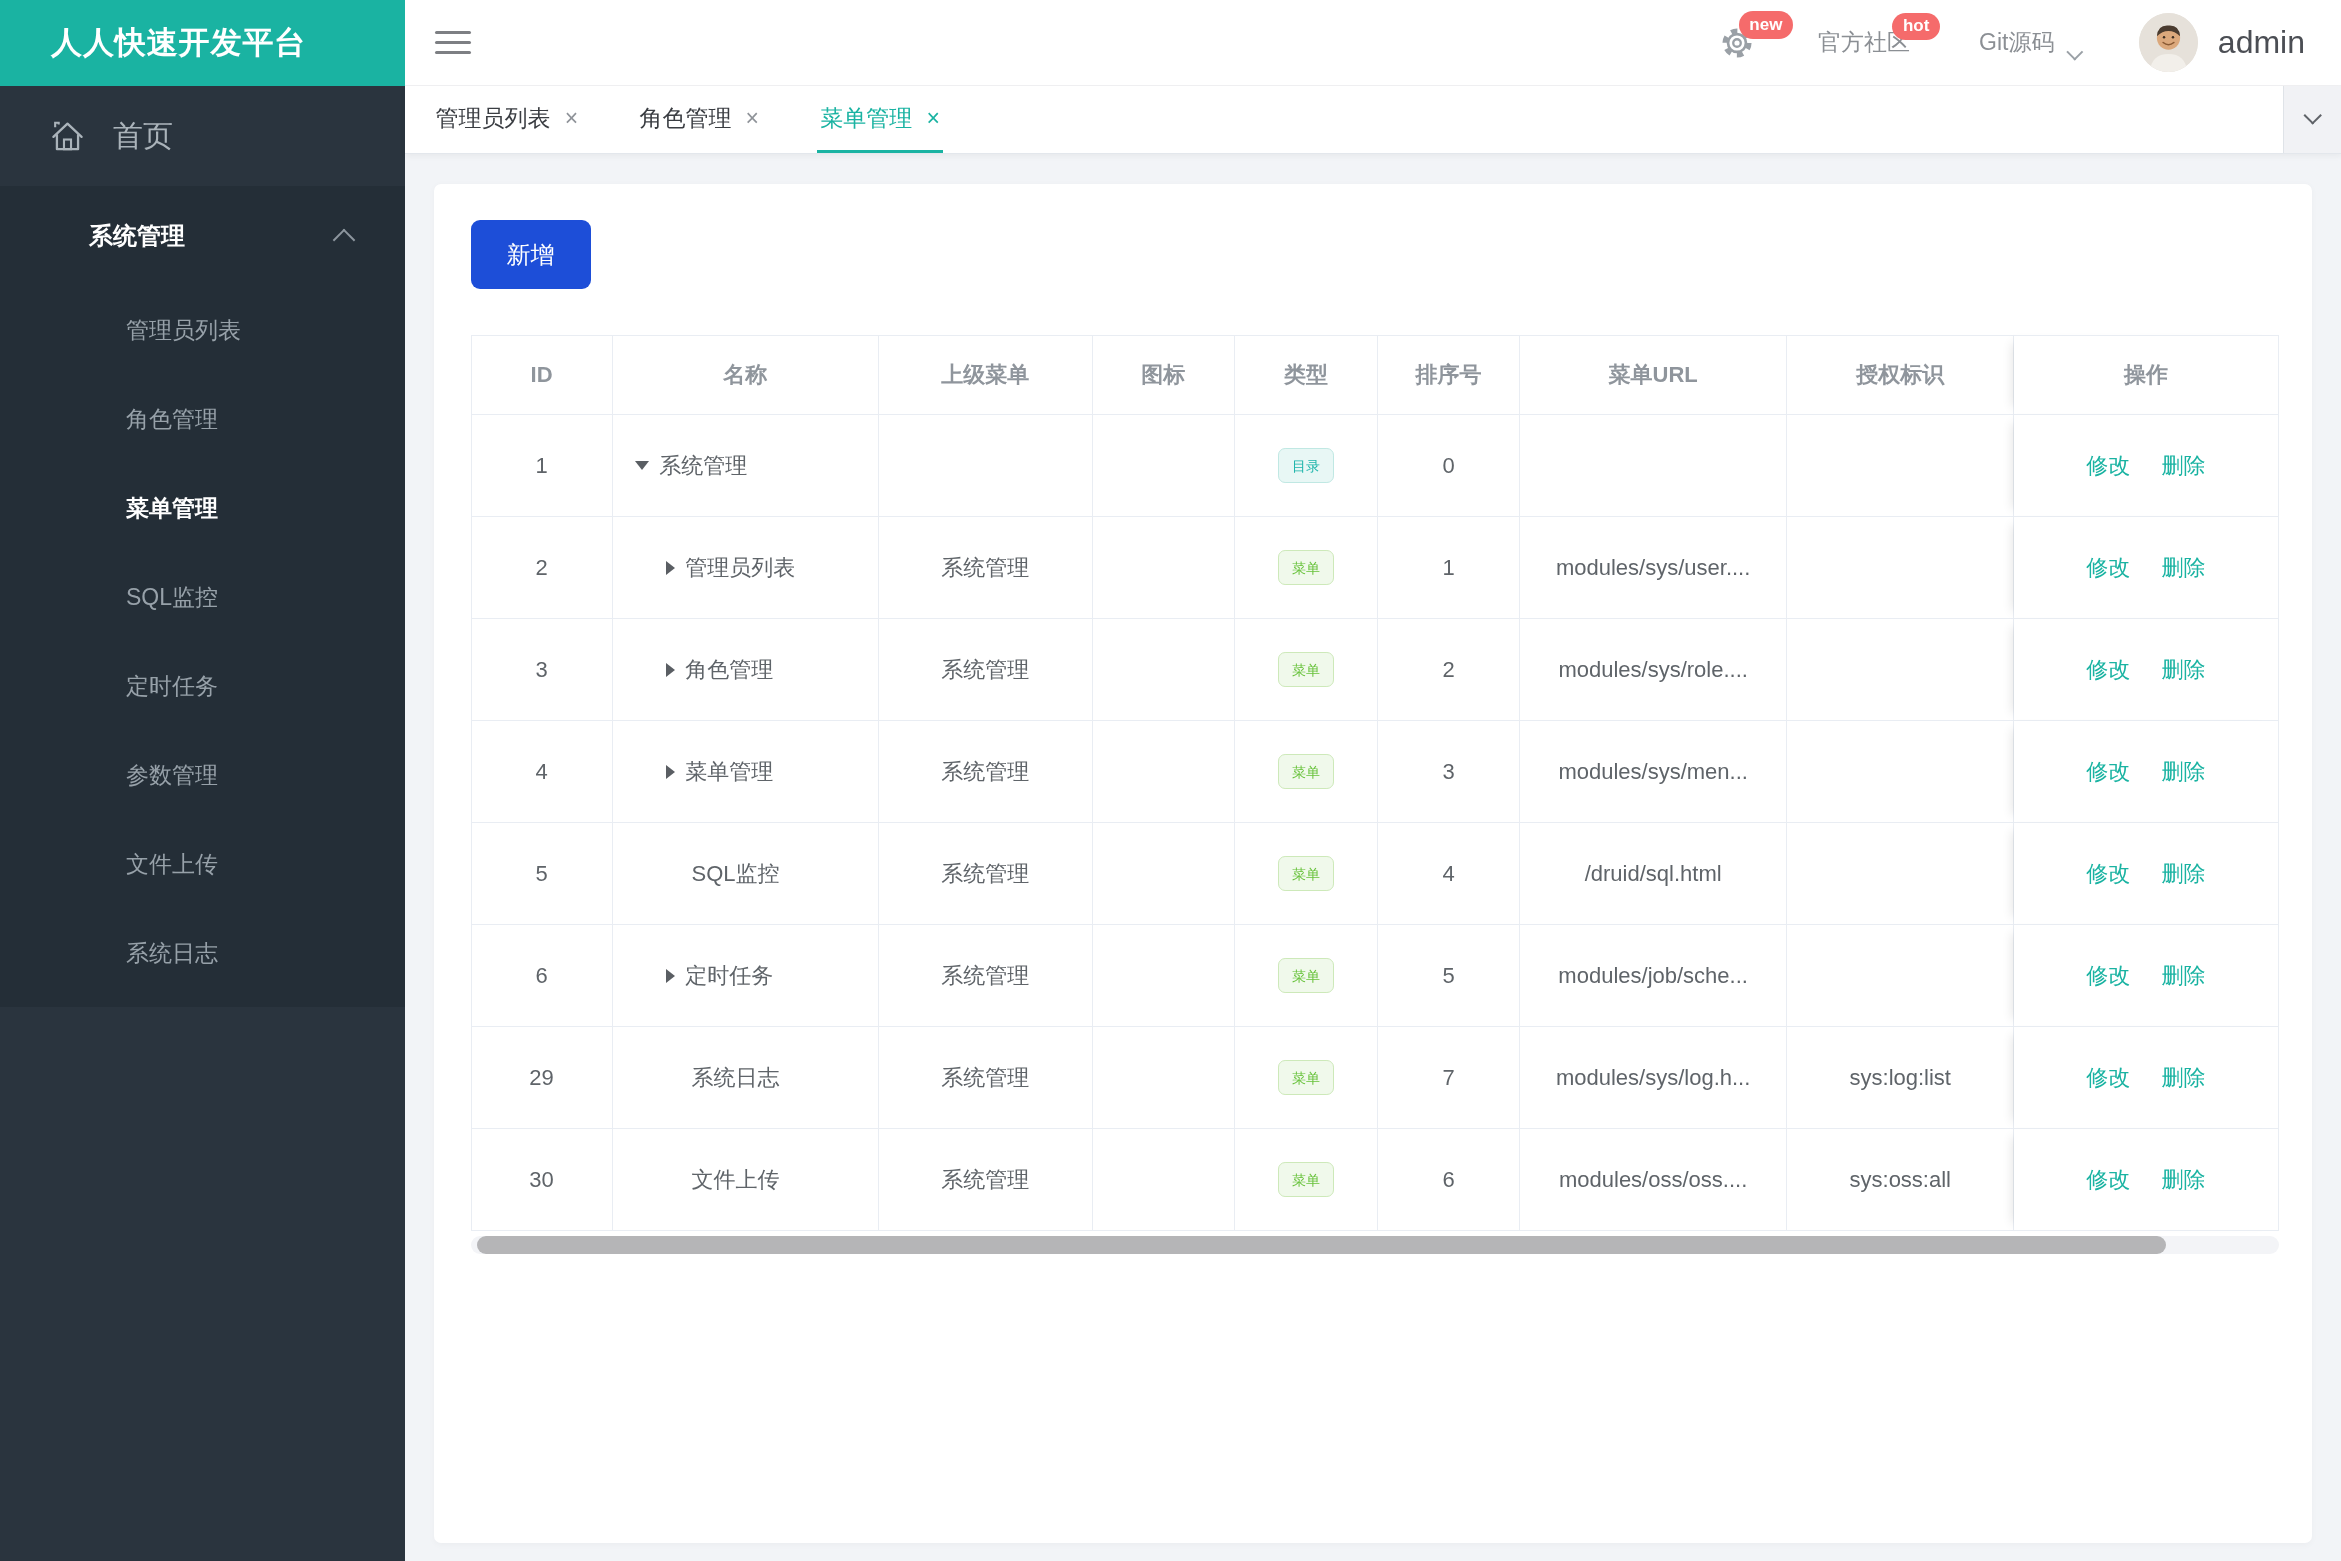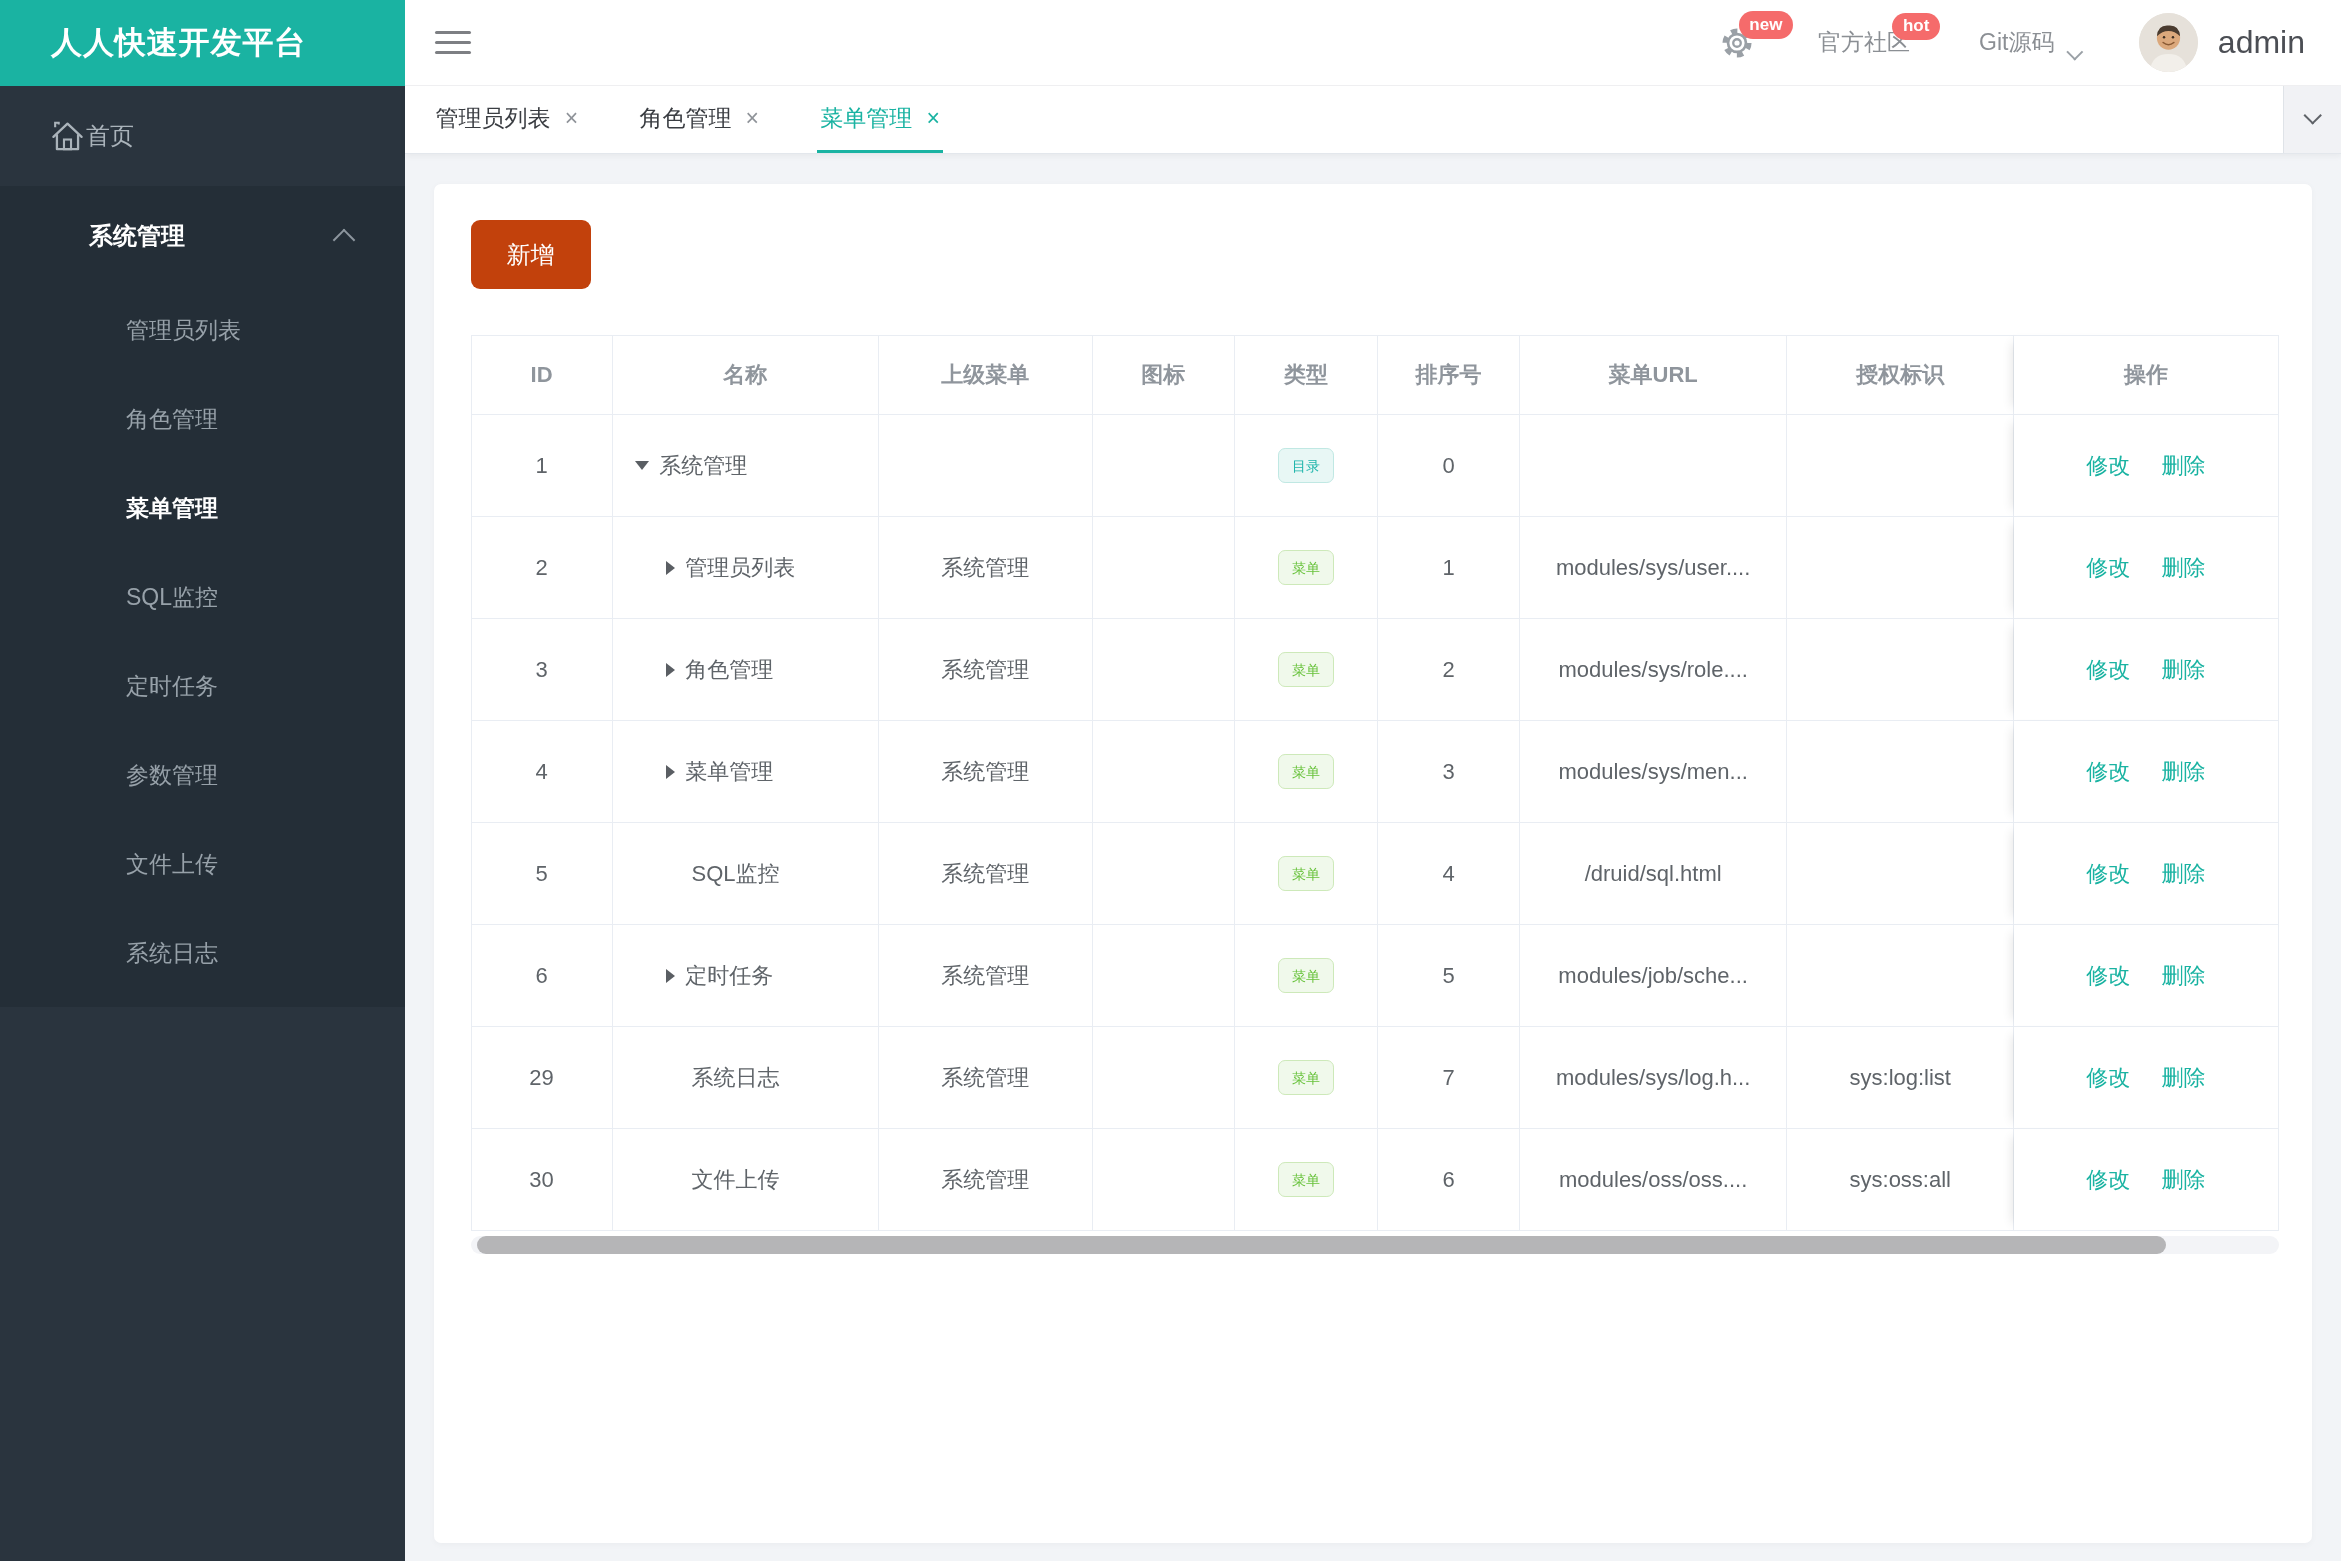--- a/index.html
+++ b/index.html
@@ -13,21 +13,21 @@
   .app { display: flex; width: 2342px; height: 1562px; }
 
   
   .aside { width: 405px; flex: 0 0 405px; background: #2a343e; display: flex; flex-direction: column; border-radius: 9px; }
   .logo {
     height: 86px; background: #1ab3a2; color: #fff;
     font-size: 31px; font-weight: bold; line-height: 86px; padding-left: 51px;
     letter-spacing: 0.9px; white-space: nowrap;
   }
   .home-item { height: 100px; display: flex; align-items: center; padding-left: 49px; cursor: pointer; }
-  .home-item .label { color: #aab3ba; font-size: 24px; }
+  .home-item .label { color: #aab3ba; font-size: 30px; margin-left: 27px; }
   .submenu { background: #242e37; padding-bottom: 9px; }
   .submenu-title { height: 100px; display: flex; align-items: center; padding: 0 53px 0 89px; cursor: pointer; }
   .submenu-title .label { color: #ffffff; font-size: 24px; font-weight: 600; flex: 1; }
   .chevron { width: 16px; height: 16px; border-right: 2.7px solid #8d969e; border-bottom: 2.7px solid #8d969e; display: inline-block; }
   .chevron.up { transform: rotate(-135deg); margin-top: 7.1px; }
   .chevron.down { transform: rotate(45deg); margin-top: -5.3px; }
   .menu-item { height: 89px; line-height: 89px; padding-left: 126px; font-size: 23px; color: #97a1a9; cursor: pointer; white-space: nowrap; }
   .menu-item.active { color: #ffffff; font-weight: 600; }
   .aside-fill { flex: 1; background: #2a343e; }
 
@@ -65,21 +65,21 @@
     position: absolute; right: 0; top: 0; bottom: 0; width: 59px;
     background: #f1f2f5; border-left: 0.9px solid #dfe3e8;
     display: flex; align-items: center; justify-content: center; cursor: pointer;
   }
   .tab-overflow .chevron { width: 13.4px; height: 13.4px; border-width: 2.7px; border-color: #5f6368; margin-top: -7.1px; }
 
   
   .main { flex: 1; background: #f2f4f7; padding: 30px 30px 0 28.5px; }
   .card { background: #fff; border-radius: 7.1px; height: 1359px; padding: 36px 34px 0 37px; box-shadow: 0 1.8px 7.1px rgba(0,0,0,0.03); }
   .btn-add {
-    display: inline-block; background: #c2410c; color: #fff; border: none; cursor: pointer;
+    display: inline-block; background: #1d4ed8; color: #fff; border: none; cursor: pointer;
     font-size: 24px; width: 120px; height: 69px; border-radius: 9px;
     font-family: inherit; margin-bottom: 46px;
   }
 
   
   table { border-collapse: separate; border-spacing: 0; table-layout: fixed; width: 1808px; }
   th, td { border-right: 0.9px solid #e9edf3; border-bottom: 0.9px solid #e9edf3; text-align: center; vertical-align: middle; overflow: hidden; white-space: nowrap; }
   th { border-top: 0.9px solid #e9edf3; height: 80px; font-size: 22px; font-weight: 600; color: #8f959c; background: #fff; }
   th:first-child, td:first-child { border-left: 0.9px solid #e9edf3; }
   td { height: 102px; font-size: 22px; color: #5f6469; background: #fff; }

